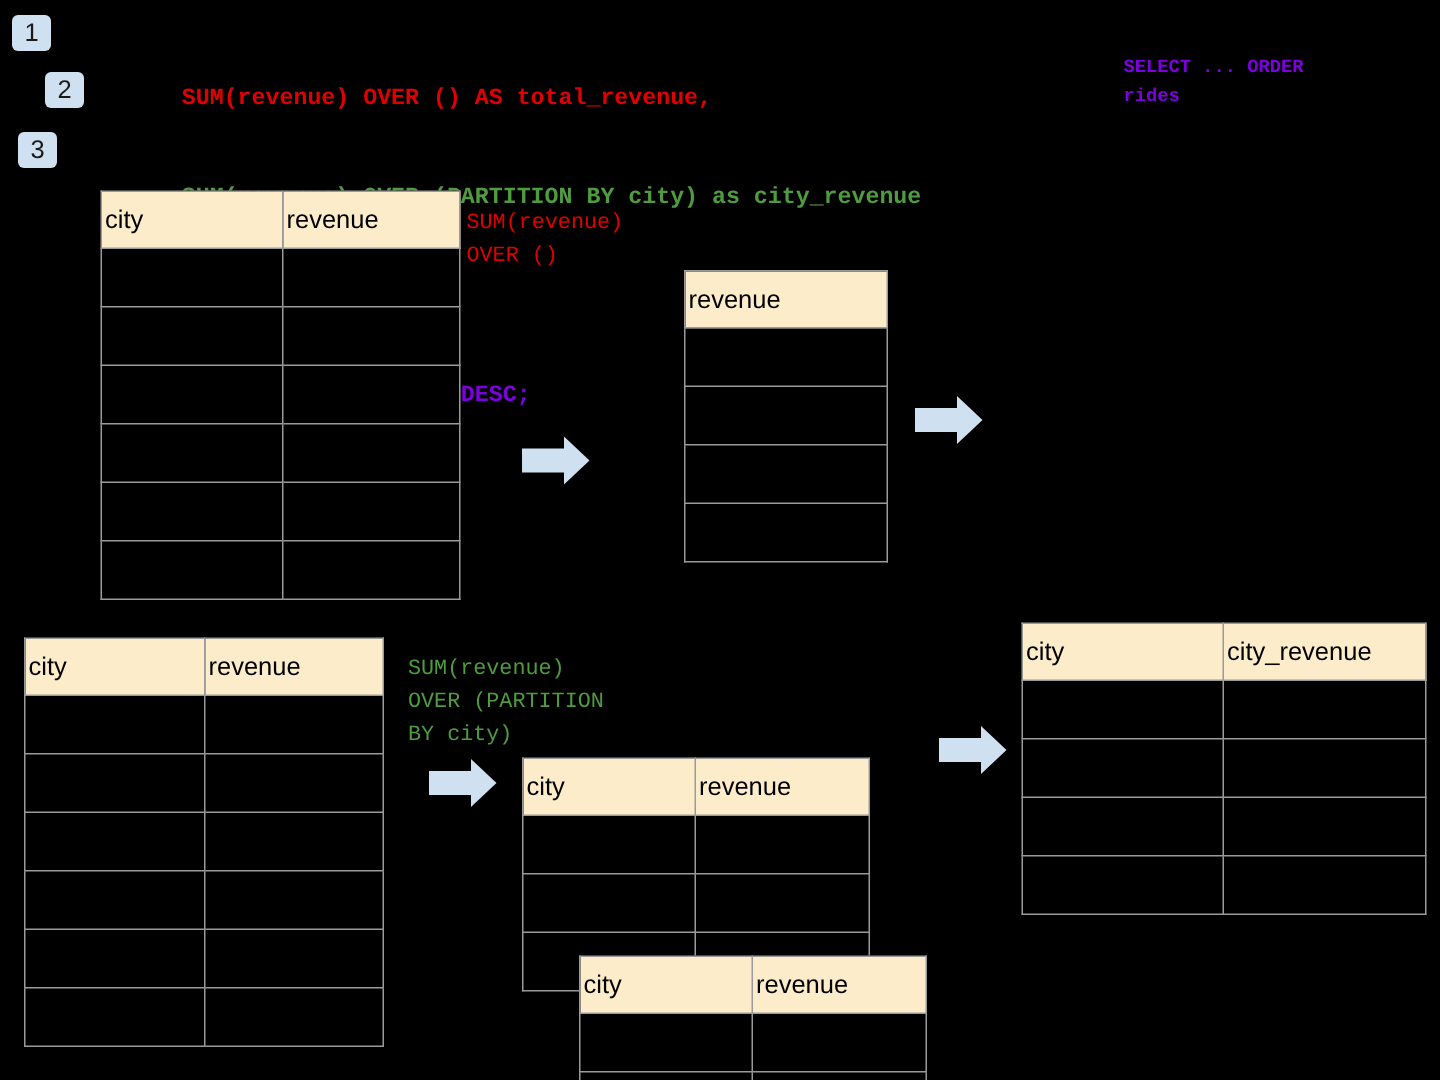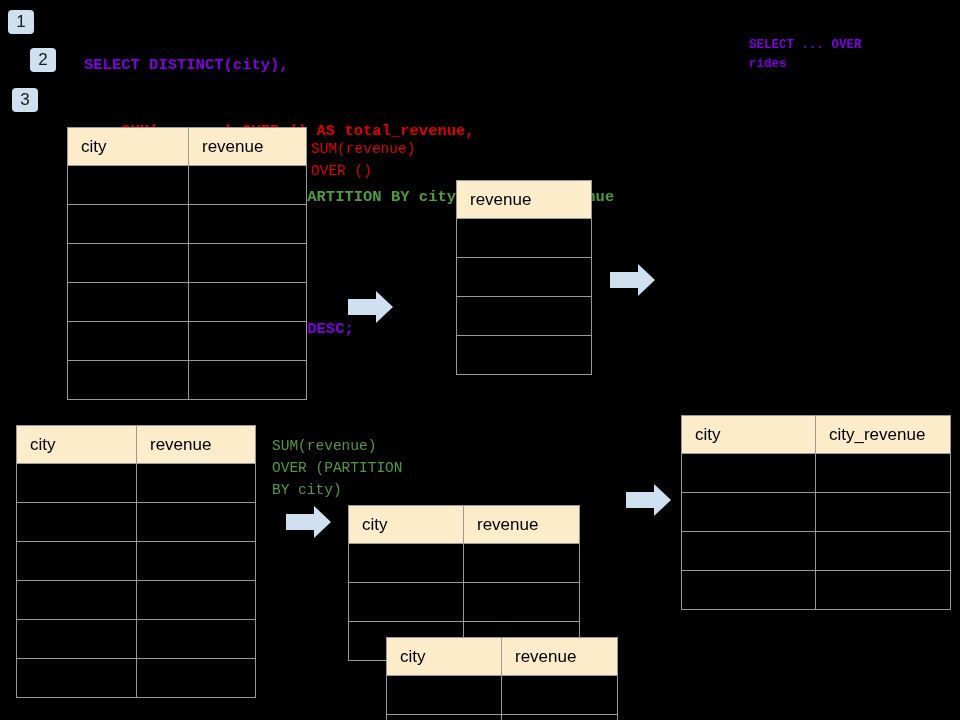--- a/index.html
+++ b/index.html
@@ -81,21 +81,21 @@
     border: 1px solid #9a9a9a;
     background: #000000;
     padding: 0;
     height: 38px;
   }
   .tbl td.hd {
     background: #fcecca;
     color: #000000;
     font-family: "Liberation Sans", sans-serif;
     font-size: 17px;
-    padding: 0 0 0 13px;
+    padding: 0 0 0 2px;
     height: 37px;
     vertical-align: middle;
     border: 1px solid #9a9a9a;
   }
 
   
   .arrow {
     position: absolute;
     width: 46px;
     height: 34px;
@@ -104,28 +104,27 @@
 </head>
 <body>
 
 <div id="canvas">
 
   <div class="step-badge" style="left:8px; top:10px;">1</div>
   <div class="step-badge" style="left:30px; top:48px;">2</div>
   <div class="step-badge" style="left:12px; top:88px;">3</div>
 
   <div class="sql-block">
-    <div class="sql-line c-purple">SELECT DISTINCT(city),</div>
     <div class="sql-line c-red">    SUM(revenue) OVER () AS total_revenue,</div>
     <div class="sql-line c-green">    SUM(revenue) OVER (PARTITION BY city) as city_revenue</div>
     <div class="sql-line c-purple">  FROM rides</div>
     <div class="sql-line c-purple">  ORDER by city_revenue DESC;</div>
   </div>
 
-  <div class="side-note" style="left:749px; top:36px;">SELECT ... OVER
+  <div class="side-note" style="left:749px; top:36px;">SELECT ... ORDER
 rides</div>
 
   <div class="annot red" style="left:311px; top:138px;">SUM(revenue)
 OVER ()</div>
 
   <div class="annot green" style="left:272px; top:435px;">SUM(revenue)
 OVER (PARTITION
 BY city)</div>
 
   <table class="tbl" style="left:67px; top:127px; width:239px;">

